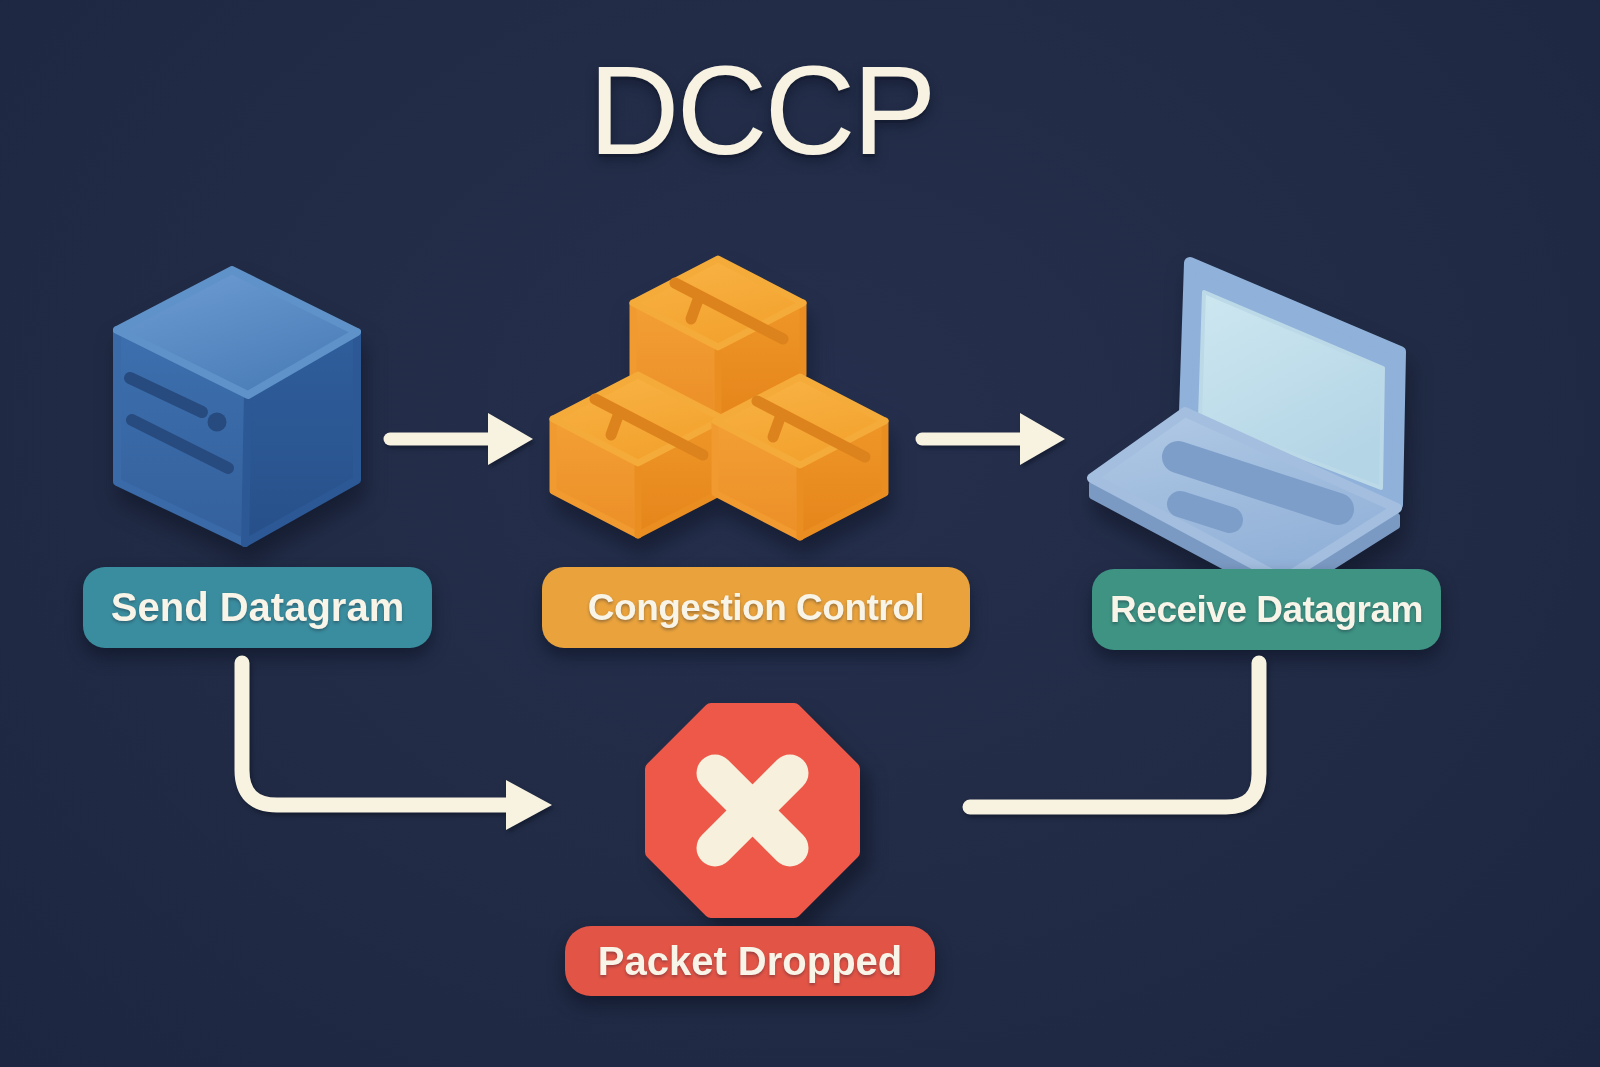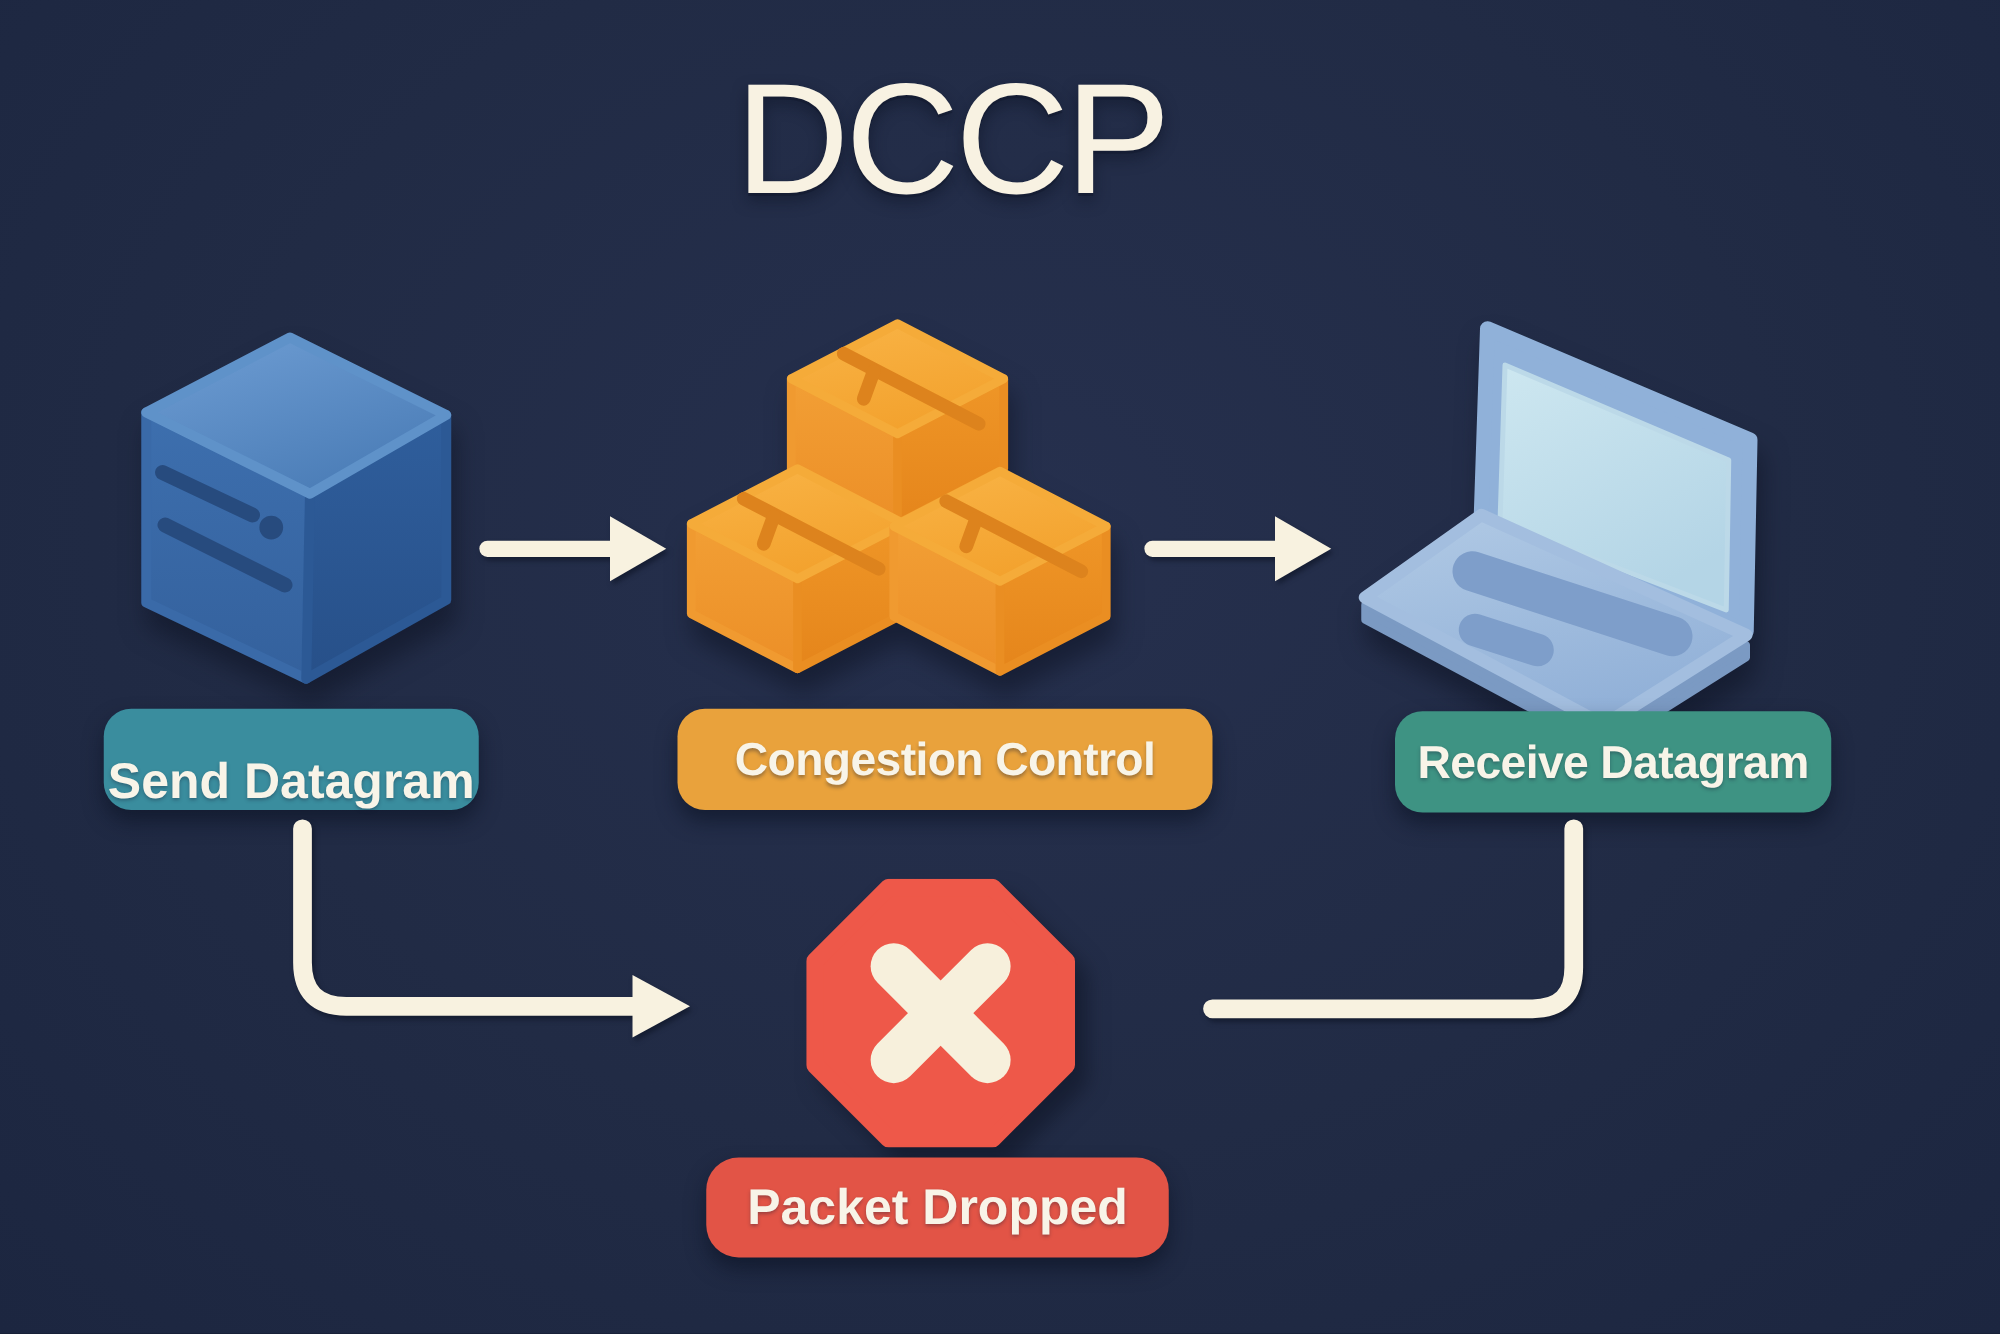--- a/index.html
+++ b/index.html
@@ -27,24 +27,24 @@
   .elbow.right{left:955px;top:650px;}
   .badge{
     position:absolute;height:81px;border-radius:22px;
     display:flex;align-items:center;justify-content:center;
     box-shadow:0 9px 16px rgba(10,16,32,.55);
   }
   .badge span{
     font-weight:bold;color:var(--badge-text,#f8f4e8);white-space:nowrap;
     text-shadow:0 2px 3px rgba(22,30,52,.35);
   }
-  .badge.send{left:83px;top:567px;width:300px;background:var(--badge-send-bg,#3a8d9e);align-items:flex-end;}
+  .badge.send{left:83px;top:567px;width:349px;background:var(--badge-send-bg,#3a8d9e);}
   .badge.congestion{left:542px;top:567px;width:428px;background:var(--badge-congestion-bg,#e9a23c);}
-  .badge.receive{left:1116px;top:569px;width:349px;background:var(--badge-receive-bg,#3e9383);}
-  .badge.dropped{left:565px;top:926px;width:370px;height:80px;border-radius:26px;background:var(--badge-dropped-bg,#e25446);}
+  .badge.receive{left:1092px;top:569px;width:349px;background:var(--badge-receive-bg,#3e9383);}
+  .badge.dropped{left:565px;top:926px;width:370px;height:70px;border-radius:26px;background:var(--badge-dropped-bg,#e25446);}
   .badge.send span,.badge.dropped span{font-size:40px;}
   .badge.congestion span,.badge.receive span{font-size:37px;letter-spacing:-0.5px;}
   .watermark{
     position:absolute;right:26px;bottom:22px;
     font-size:40px;font-weight:bold;letter-spacing:-1px;
     color:var(--watermark-text,#8691a4);opacity:.92;
     text-shadow:0 2px 3px rgba(0,0,0,.4);
   }
 </style>
 </head>

